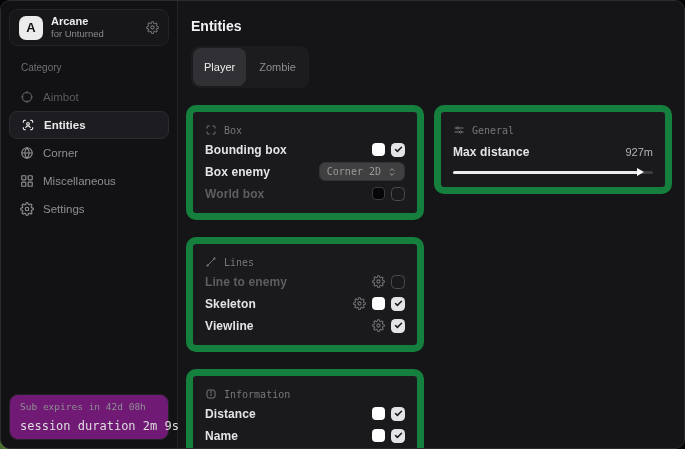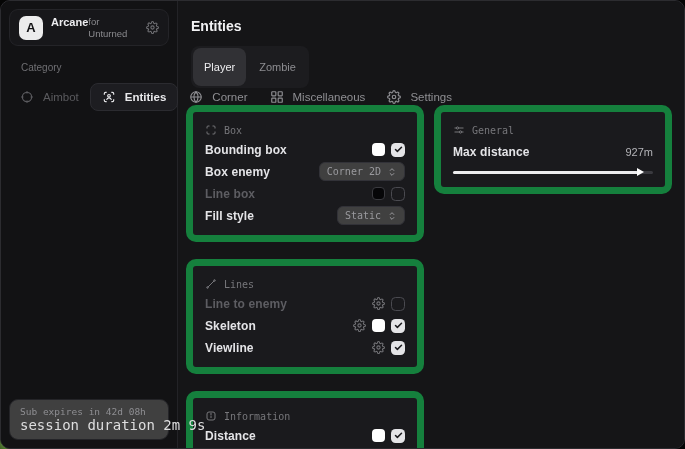--- a/index.html
+++ b/index.html
@@ -24,41 +24,41 @@
   .sidebar { width:176px; flex-shrink:0; background:#121214; padding:8px; position:relative; }
   .brand-card {
     height:37px; border:1px solid #242428; background:#17171a;
     border-radius:9px; display:flex; align-items:center; padding:0 9px; gap:8px;
   }
   .logo {
     width:24px; height:24px; border-radius:7px; background:#ececec; color:#131315;
     font-weight:bold; font-size:13px; display:flex; align-items:center; justify-content:center;
     flex-shrink:0;
   }
-  .brand-text { display:flex; flex-direction:row; line-height:1.2; }
+  .brand-text { display:flex; flex-direction:column; line-height:1.2; }
   .brand-name { font-size:11px; font-weight:bold; color:#ececef; }
   .brand-sub  { font-size:9.5px; color:#8b8b8f; }
   .brand-gear { margin-left:auto; color:#6f6f73; display:flex; }
   .category-label { margin:16px 0 10px 12px; font-size:10px; color:#6f6f73; }
-  .nav { display:flex; }
+  .nav { display:flex; flex-direction:column; }
   .nav-item {
     height:28px; display:flex; align-items:center; gap:9px; padding:0 11px;
     font-size:11.5px; color:#8f8f93; border-radius:8px; cursor:default;
   }
   .nav-item.dim { color:#5a5a5e; }
   .nav-item.active {
     background:#1d1d21; border:1px solid #2b2b30; color:#e9e9ec; font-weight:bold;
   }
   .nav-icon { display:flex; color:inherit; }
   .footer-card {
     position:absolute; left:8px; right:8px; bottom:8px;
-    border:1px solid #242428; border-radius:9px; padding:6px 10px; background:#404040;
+    border:1px solid #242428; border-radius:9px; padding:6px 10px; background:#701a75;
   }
   .footer-line1 { font-family:"DejaVu Sans Mono", monospace; font-size:9.5px; color:#8e8e92; white-space:nowrap; }
-  .footer-line2 { font-family:"DejaVu Sans Mono", monospace; font-size:14px; color:#dededf; margin-top:0; white-space:nowrap; }
+  .footer-line2 { font-family:"DejaVu Sans Mono", monospace; font-size:12px; color:#dededf; margin-top:7px; white-space:nowrap; }
   
   .main { flex:1; border-left:1px solid #232327; background:#151517; padding:13px 12px 12px 8px; }
   .main-title { font-size:14px; font-weight:bold; color:#f2f2f4; margin:4px 0 0 5px; }
   .tabs {
     display:inline-flex; background:#1c1c1f; border-radius:8px; padding:2px;
     margin:12px 0 0 5px; gap:2px;
   }
   .tab { padding:13px 11px; font-size:11px; color:#8d8d91; border-radius:8px; cursor:default; }
   .tab.active { background:#313135; color:#eeeef0; }
   .columns { display:flex; gap:10px; margin-top:17px; align-items:flex-start; }
@@ -220,37 +220,24 @@
                 <span>Corner 2D</span>
                 <span>
                   <svg width="10" height="10" viewBox="0 0 24 24" fill="none" stroke="currentColor" stroke-width="2.4">
                       <path d="M7 9l5-5 5 5M7 15l5 5 5-5"></path>
                     </svg>
                 </span>
               </span>
             </span>
           </div>
           <div class="row">
-            <span class="row-label dim">Line box</span>
+            <span class="row-label dim">World box</span>
             <span class="controls">
               <span class="swatch black"></span>
               <span class="checkbox unchecked"></span>
-            </span>
-          </div>
-          <div class="row">
-            <span class="row-label">Fill style</span>
-            <span class="controls">
-              <span class="dropdown">
-                <span>Static</span>
-                <span>
-                  <svg width="10" height="10" viewBox="0 0 24 24" fill="none" stroke="currentColor" stroke-width="2.4">
-                      <path d="M7 9l5-5 5 5M7 15l5 5 5-5"></path>
-                    </svg>
-                </span>
-              </span>
             </span>
           </div>
         </div>
 
         <div class="card">
           <div class="card-header">
             <span class="hdr-icon">
               <svg width="12" height="12" viewBox="0 0 24 24" fill="none" stroke="currentColor" stroke-width="2">
                   <path d="M5 19L19 5"></path>
                   <circle cx="5" cy="19" r="1.6"></circle>

